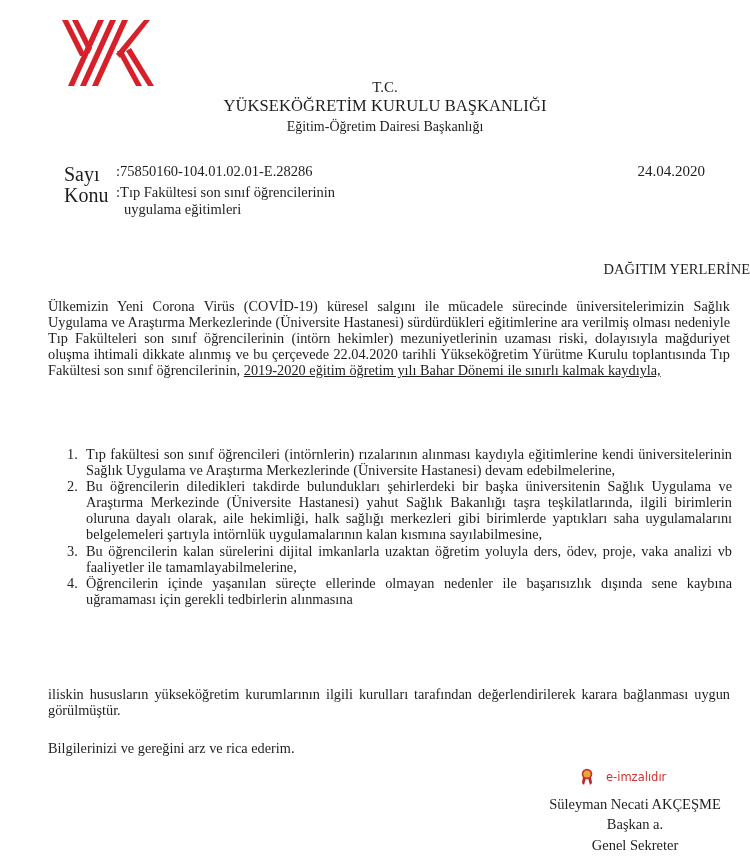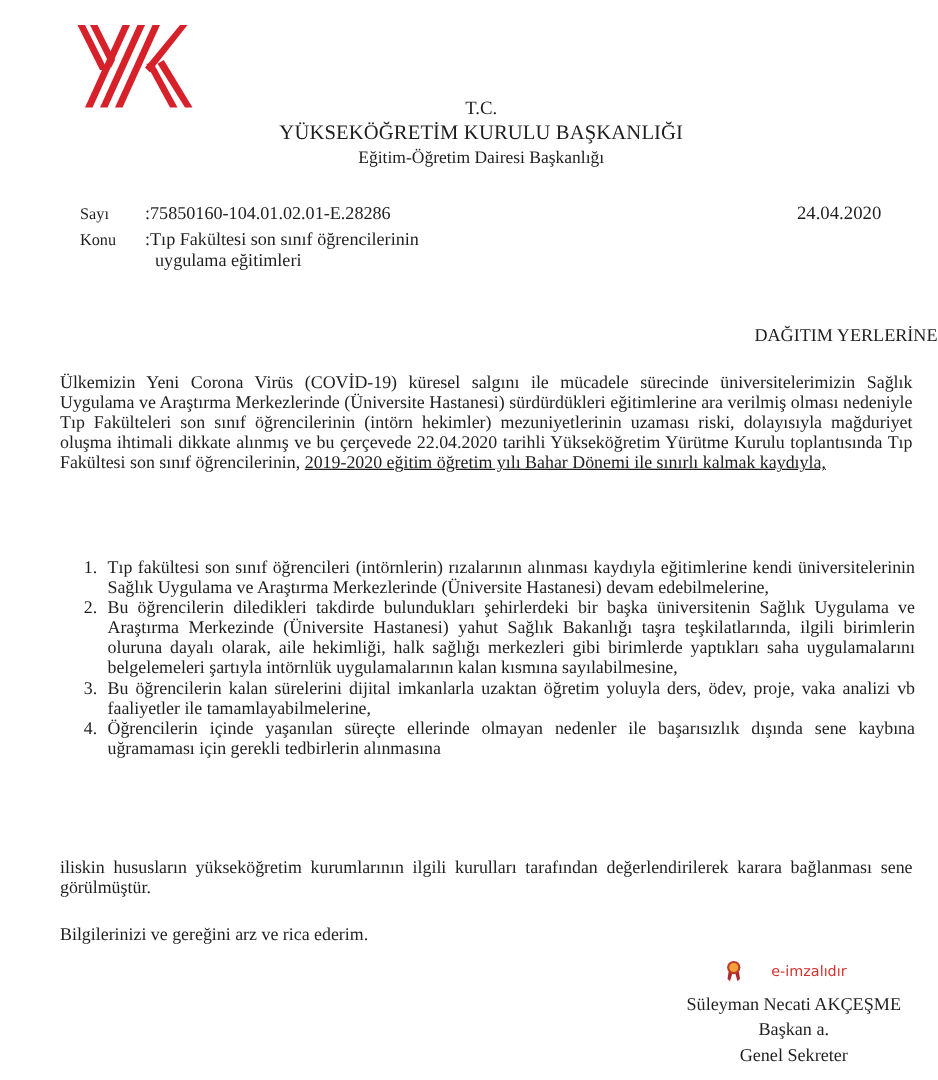--- a/index.html
+++ b/index.html
@@ -4,35 +4,35 @@
 <style>
   html, body { margin: 0; padding: 0; background: #ffffff; }
   body { width: 750px; height: 864px; position: relative; overflow: hidden;
          font-family: "Liberation Serif", "DejaVu Serif", serif; color: #1e1e1e; }
   .abs { position: absolute; }
   #logo { left: 60px; top: 18px; width: 96px; height: 70px; }
   .hdr { left: 0; width: 750px; text-align: center; font-size: 15px; line-height: 19px; }
   #tc { top: 78px; left: 10px; }
   #inst { top: 96px; font-size: 16.5px; letter-spacing: 0.1px; left: 10px; }
   #dept { top: 117px; left: 10px; font-size: 14px; }
-  .meta-label { left: 64px; font-size: 13px; }
+  .meta-label { left: 64px; font-size: 20px; }
   .meta-val { left: 116px; font-size: 14.5px; }
   #date { right: 45px; top: 163px; font-size: 15px; }
   #dist { top: 261px; left: 0; width: 750px; text-align: right; font-size: 14.5px; }
   .para { left: 48px; width: 682px; font-size: 14.3px; line-height: 16.1px; text-align: justify; }
   #p1 { top: 298px; }
   .u { text-decoration: underline; }
   ol.items { position: absolute; left: 86px; top: 446px; width: 646px; margin: 0; padding: 0 0 0 0;
              list-style: none; font-size: 14.3px; line-height: 16.1px; }
   ol.items li { position: relative; text-align: justify; padding-left: 0; }
   ol.items li .num { position: absolute; left: -19px; }
   #closing { top: 686px; }
   #thanks { top: 740px; }
   #esig { left: 580px; top: 768px; font-family: "DejaVu Sans", "Liberation Sans", sans-serif;
-          font-size: 11.5px; color: #d3312d; display: flex; align-items: center; gap: 23px; }
+          font-size: 11.5px; color: #d3312d; display: flex; align-items: center; gap: 12px; }
   .sig { left: 500px; width: 270px; text-align: center; font-size: 14.5px; line-height: 19px; }
   #signer { top: 795px; }
   #role1 { top: 815px; }
   #role2 { top: 836px; }
 </style>
 </head>
 <body>
 
 <svg id="logo" class="abs" viewBox="0 0 96 70">
   <g fill="#d6202a">
@@ -66,21 +66,21 @@
 
 <div id="p1" class="abs para"><span>Ülkemizin Yeni Corona Virüs (COVİD-19) küresel salgını ile mücadele sürecinde üniversitelerimizin Sağlık Uygulama ve Araştırma Merkezlerinde (Üniversite Hastanesi) sürdürdükleri eğitimlerine ara verilmiş olması nedeniyle Tıp Fakülteleri son sınıf öğrencilerinin (intörn hekimler) mezuniyetlerinin uzaması riski, dolayısıyla mağduriyet oluşma ihtimali dikkate alınmış ve bu çerçevede 22.04.2020 tarihli Yükseköğretim Yürütme Kurulu toplantısında Tıp Fakültesi son sınıf öğrencilerinin, </span><span class="u">2019-2020 eğitim öğretim yılı Bahar Dönemi ile sınırlı kalmak kaydıyla,</span></div>
 
 <ol class="items">
   <li><span class="num">1.</span><span>Tıp fakültesi son sınıf öğrencileri (intörnlerin) rızalarının alınması kaydıyla eğitimlerine kendi üniversitelerinin Sağlık Uygulama ve Araştırma Merkezlerinde (Üniversite Hastanesi) devam edebilmelerine,</span></li>
   <li><span class="num">2.</span><span>Bu öğrencilerin diledikleri takdirde bulundukları şehirlerdeki bir başka üniversitenin Sağlık Uygulama ve Araştırma Merkezinde (Üniversite Hastanesi) yahut Sağlık Bakanlığı taşra teşkilatlarında, ilgili birimlerin oluruna dayalı olarak, aile hekimliği, halk sağlığı merkezleri gibi birimlerde yaptıkları saha uygulamalarını belgelemeleri şartıyla intörnlük uygulamalarının kalan kısmına sayılabilmesine,</span></li>
   <li><span class="num">3.</span><span>Bu öğrencilerin kalan sürelerini dijital imkanlarla uzaktan öğretim yoluyla ders, ödev, proje, vaka analizi vb faaliyetler ile tamamlayabilmelerine,</span></li>
   <li><span class="num">4.</span><span>Öğrencilerin içinde yaşanılan süreçte ellerinde olmayan nedenler ile başarısızlık dışında sene kaybına uğramaması için gerekli tedbirlerin alınmasına</span></li>
 </ol>
 
-<div id="closing" class="abs para">iliskin hususların yükseköğretim kurumlarının ilgili kurulları tarafından değerlendirilerek karara bağlanması sene görülmüştür.</div>
+<div id="closing" class="abs para">iliskin hususların yükseköğretim kurumlarının ilgili kurulları tarafından değerlendirilerek karara bağlanması uygun görülmüştür.</div>
 <div id="thanks" class="abs para">Bilgilerinizi ve gereğini arz ve rica ederim.</div>
 
 <div id="esig" class="abs">
   <svg width="14" height="18" viewBox="0 0 14 18">
     <polygon points="3,9 6,10 4,17 2,15" fill="#b0262a"></polygon>
     <polygon points="11,9 8,10 10,17 12,15" fill="#b0262a"></polygon>
     <circle cx="7" cy="6" r="5.3" fill="#c0392b"></circle>
     <circle cx="7" cy="6" r="3.6" fill="#f2a23a"></circle>
   </svg>
   <span>e-imzalıdır</span>

